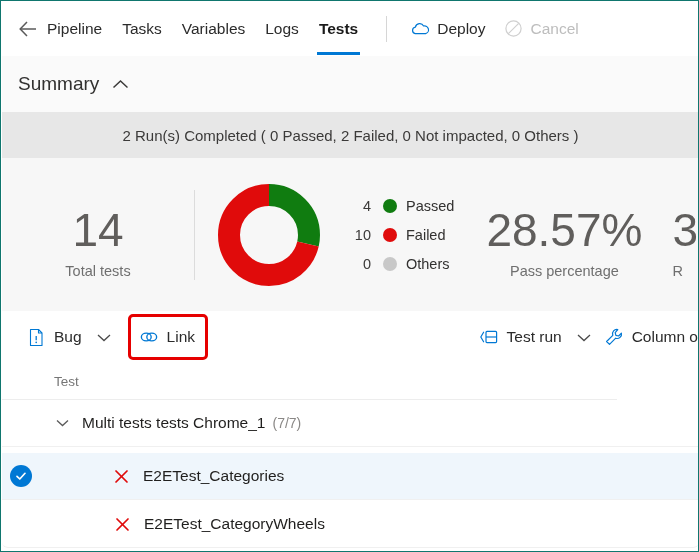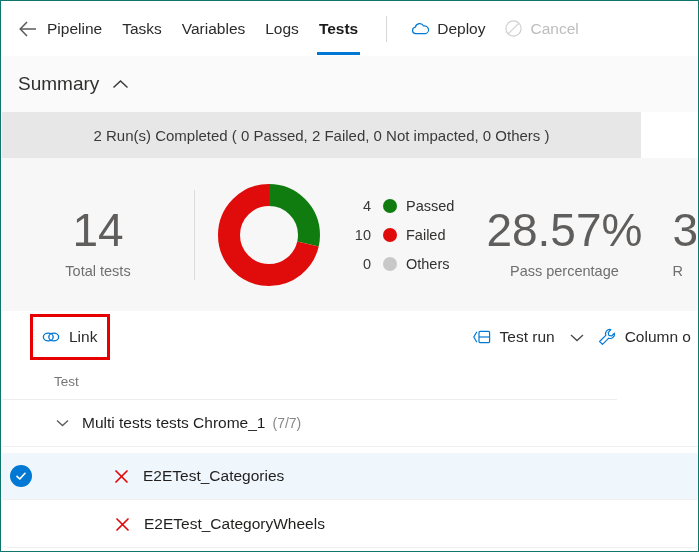--- a/index.html
+++ b/index.html
@@ -101,21 +101,21 @@
   .summary-title {
     font-size: 19px;
     color: #323130;
   }
   .chev-up { margin-left: 12px; display:flex; align-items:center; }
 
   
   .run-banner {
     position: absolute;
     left: 1px; top: 111px;
-    width: 639px; height: 46px;
+    width: 697px; height: 46px;
     background: #e7e7e7;
     display: flex;
     align-items: center;
     justify-content: center;
     box-sizing: border-box;
   }
   .run-banner-text {
     font-size: 15px;
     color: #3b3a39;
   }
@@ -206,21 +206,21 @@
     color: #2b2b2b;
     height: 32px;
     padding: 0 6px;
     cursor: pointer;
     white-space: nowrap;
   }
   .tb-caret { margin-left: 6px; display: flex; align-items: center; }
   .highlight-box {
     position: relative;
     border: 3px solid #e60000;
-    border-radius: 0;
+    border-radius: 5px;
     padding: 4px 10px 4px 8px;
     margin-left: 10px;
     display: flex;
     align-items: flex-end;
     gap: 9px;
     box-sizing: border-box;
   }
   .tb-right {
     margin-left: auto;
     display: flex;
@@ -408,20 +408,36 @@
     </div>
 
     <div class="stat-block" style="margin-left:30px; align-items:flex-start;">
       <div class="stat-num">3</div>
       <div class="stat-label">R</div>
     </div>
   </div>
 
   <div class="toolbar">
 
+    <div class="tb-btn">
+      <span class="cmd-ico">
+        <svg width="17" height="19" viewBox="0 0 17 19" aria-hidden="true">
+          <path d="M2.5 1.5 H10.5 L14 5 V17.5 H2.5 Z" fill="none" stroke="#0078d4" stroke-width="1.1" stroke-linejoin="round"></path>
+          <path d="M10.5 1.5 V5 H14" fill="none" stroke="#0078d4" stroke-width="1.1" stroke-linejoin="round"></path>
+          <line x1="8.2" y1="8" x2="8.2" y2="12.2" stroke="#0078d4" stroke-width="1.3"></line>
+          <circle cx="8.2" cy="14.4" r="0.8" fill="#0078d4"></circle>
+        </svg>
+      </span>
+      <span>Bug</span>
+      <span class="tb-caret">
+        <svg width="16" height="11" viewBox="0 0 16 11" aria-hidden="true">
+          <path d="M2 3 L8 8.6 L14 3" fill="none" stroke="#4a4a4a" stroke-width="1.3"></path>
+        </svg>
+      </span>
+    </div>
 
     <div class="highlight-box">
       <div class="tb-btn" style="padding:0;">
         <span class="cmd-ico">
           <svg width="22" height="16" viewBox="0 0 22 16" aria-hidden="true">
             <ellipse cx="8" cy="8" rx="5.4" ry="4.3" fill="none" stroke="#0078d4" stroke-width="1.5"></ellipse>
             <ellipse cx="14" cy="8" rx="5.4" ry="4.3" fill="none" stroke="#0078d4" stroke-width="1.5"></ellipse>
           </svg>
         </span>
         <span>Link</span>
@@ -438,21 +454,21 @@
           </svg>
         </span>
         <span>Test run</span>
         <span class="tb-caret">
           <svg width="16" height="11" viewBox="0 0 16 11" aria-hidden="true">
             <path d="M2 3 L8 8.6 L14 3" fill="none" stroke="#4a4a4a" stroke-width="1.3"></path>
           </svg>
         </span>
       </div>
 
-      <div class="tb-btn" style="padding-right:8px;">
+      <div class="tb-btn" style="padding-right:1px;">
         <span class="cmd-ico">
           <svg width="20" height="20" viewBox="0 0 20 20" aria-hidden="true">
             <path d="M13.8 2.6 a4.3 4.3 0 0 0 -5.0 5.7 L2.6 14.5 l2.9 2.9 L11.7 11.2 a4.3 4.3 0 0 0 5.7 -5.0 L14.6 9 l-2.7 -0.7 L11.2 5.6 Z" fill="none" stroke="#0078d4" stroke-width="1.2" stroke-linejoin="round"></path>
           </svg>
         </span>
         <span>Column o</span>
       </div>
     </div>
   </div>
 

